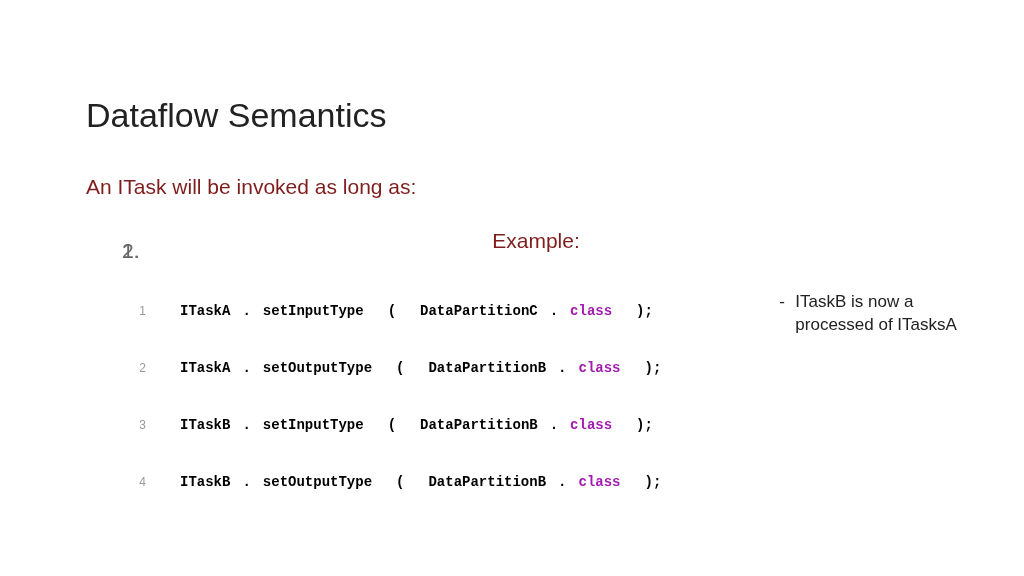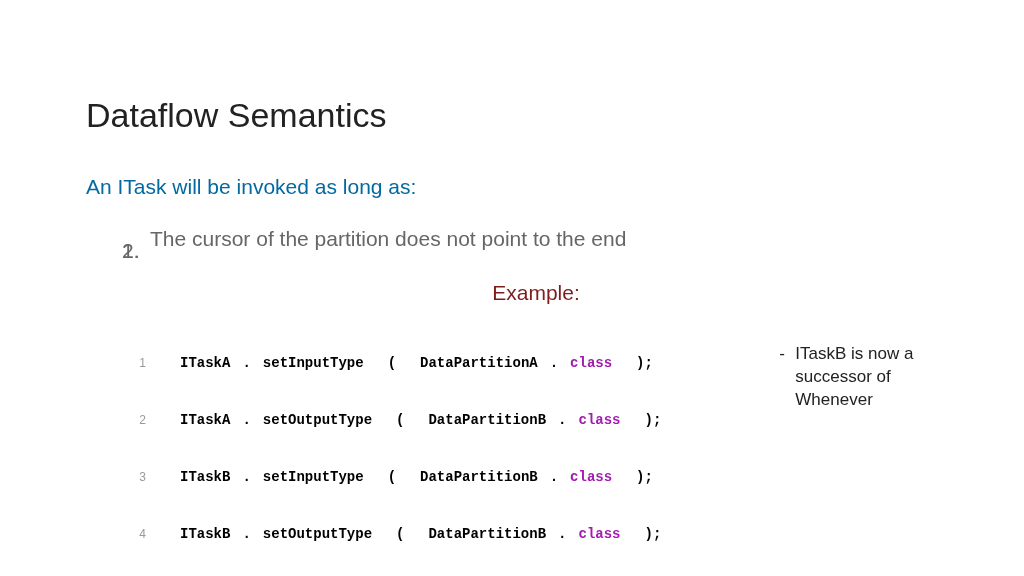--- a/index.html
+++ b/index.html
@@ -12,21 +12,21 @@
       color: #333;
     }
     .title {
       font-size: 34px;
       font-weight: 400;
       color: #222;
       margin-bottom: 40px;
     }
     .intro {
       font-size: 21px;
-      color: #0369a1;
+      color: #7f1d1d;
       margin-bottom: 28px;
     }
     .numbered-list {
       list-style: none;
       padding-left: 40px;
       margin-bottom: 30px;
     }
     .numbered-list li {
       font-size: 21px;
       color: #666;
@@ -94,42 +94,41 @@
 <h1 class="title">Dataflow Semantics</h1>
 
 <p class="intro">An ITask will be invoked as long as:</p>
 
 <ol class="numbered-list">
   <li>
     <span class="num">1.</span>
   </li>
   <li>
     <span class="num">2.</span>
-    <span>The cursor of the partition does not point to the end</span>
   </li>
 </ol>
 
 <p class="example-label">Example:</p>
 
 <div class="lower">
   <div class="code-block">
     <div class="code-line">
       <span class="lineno">1</span>
-      <span class="code-text"><span>ITaskA</span>.<span>setInputType</span><span class="paren">(</span><span>DataPartitionA</span>.<span class="kw">class</span><span class="paren">);</span></span>
+      <span class="code-text"><span>ITaskA</span>.<span>setInputType</span><span class="paren">(</span><span>DataPartitionC</span>.<span class="kw">class</span><span class="paren">);</span></span>
     </div>
     <div class="code-line">
       <span class="lineno">2</span>
       <span class="code-text"><span>ITaskA</span>.<span>setOutputType</span><span class="paren">(</span><span>DataPartitionB</span>.<span class="kw">class</span><span class="paren">);</span></span>
     </div>
     <div class="code-line">
       <span class="lineno">3</span>
       <span class="code-text"><span>ITaskB</span>.<span>setInputType</span><span class="paren">(</span><span>DataPartitionB</span>.<span class="kw">class</span><span class="paren">);</span></span>
     </div>
     <div class="code-line">
       <span class="lineno">4</span>
       <span class="code-text"><span>ITaskB</span>.<span>setOutputType</span><span class="paren">(</span><span>DataPartitionB</span>.<span class="kw">class</span><span class="paren">);</span></span>
     </div>
   </div>
 
   <ul class="notes">
-    <li>ITaskB is now a successor of Whenever</li>
+    <li>ITaskB is now a processed of ITasksA</li>
   </ul>
 </div>
 
 </body></html>

